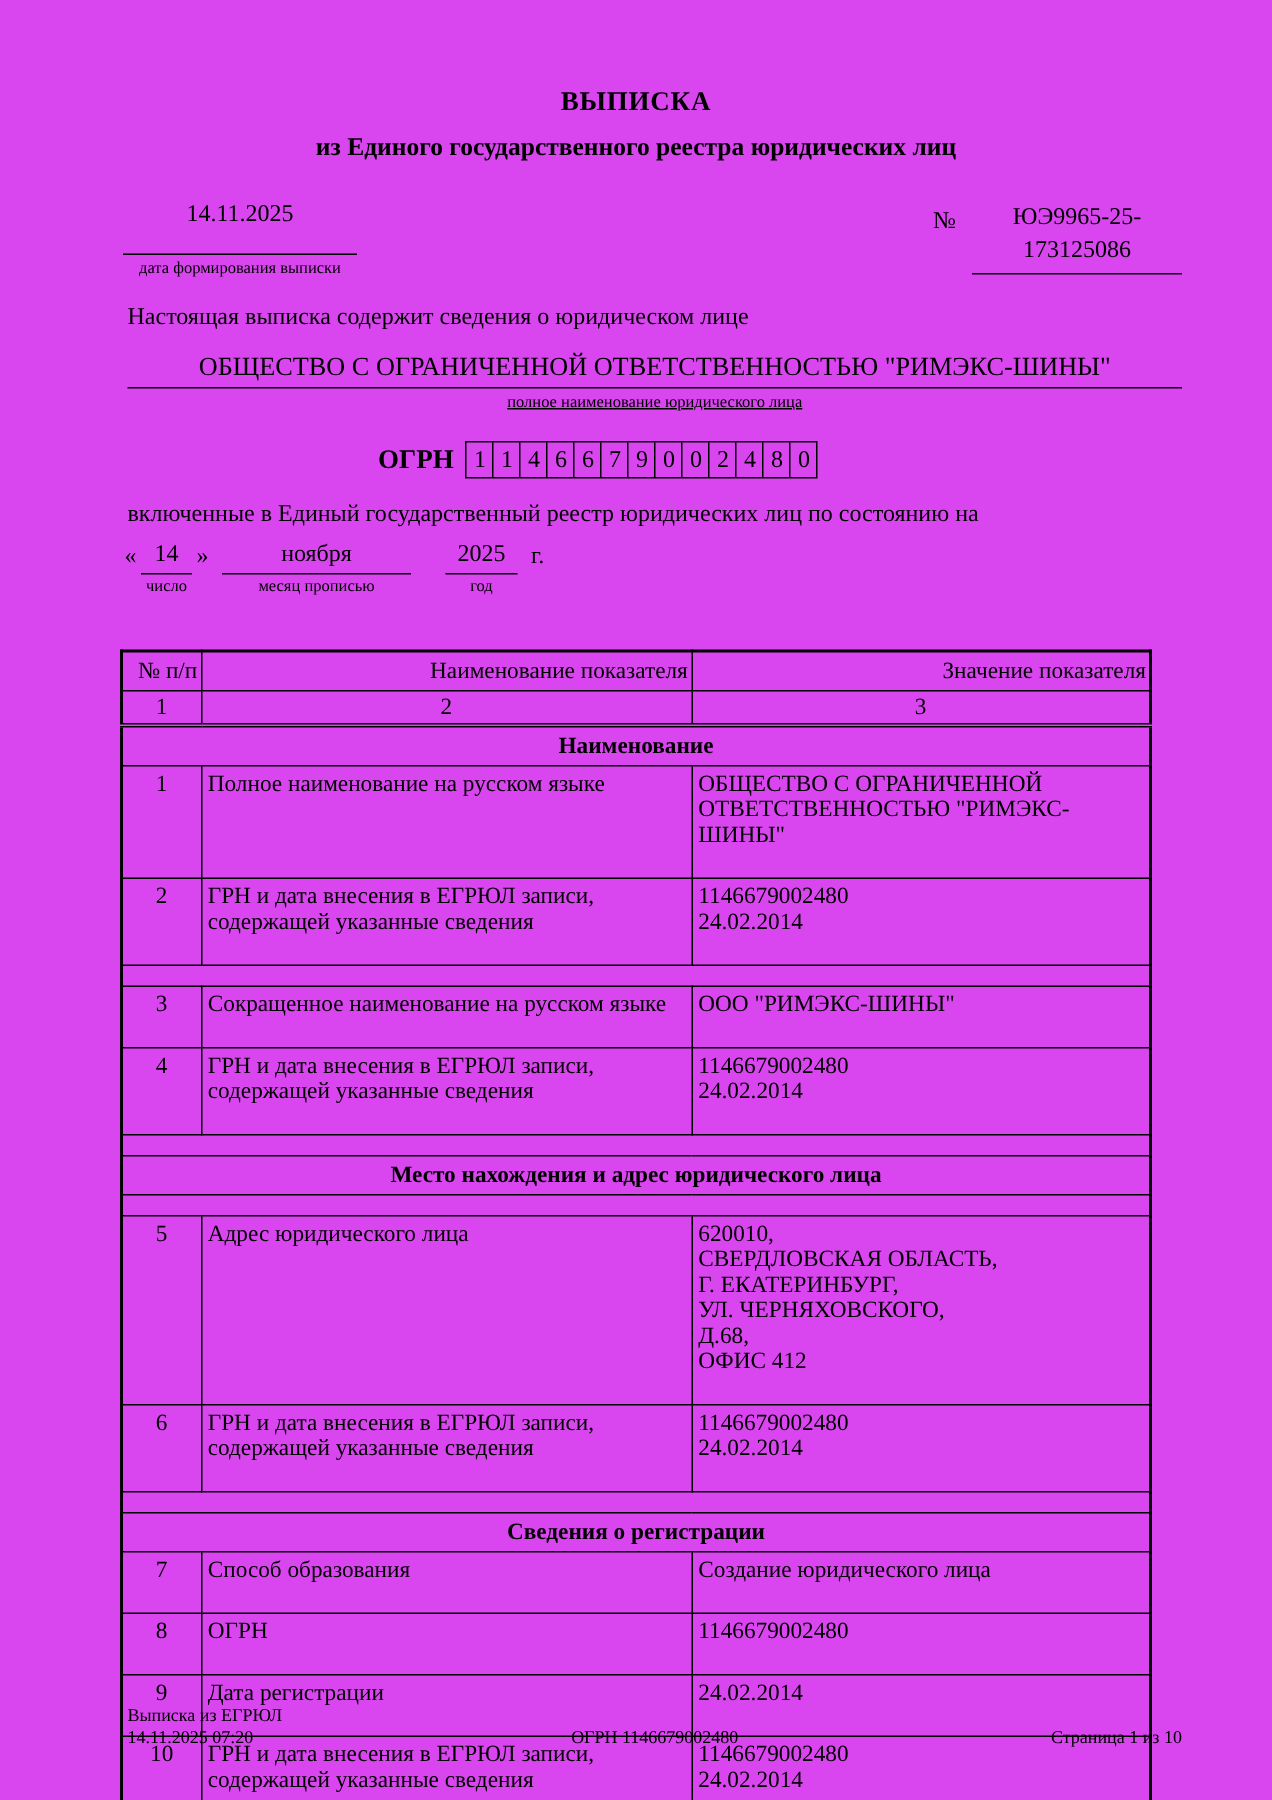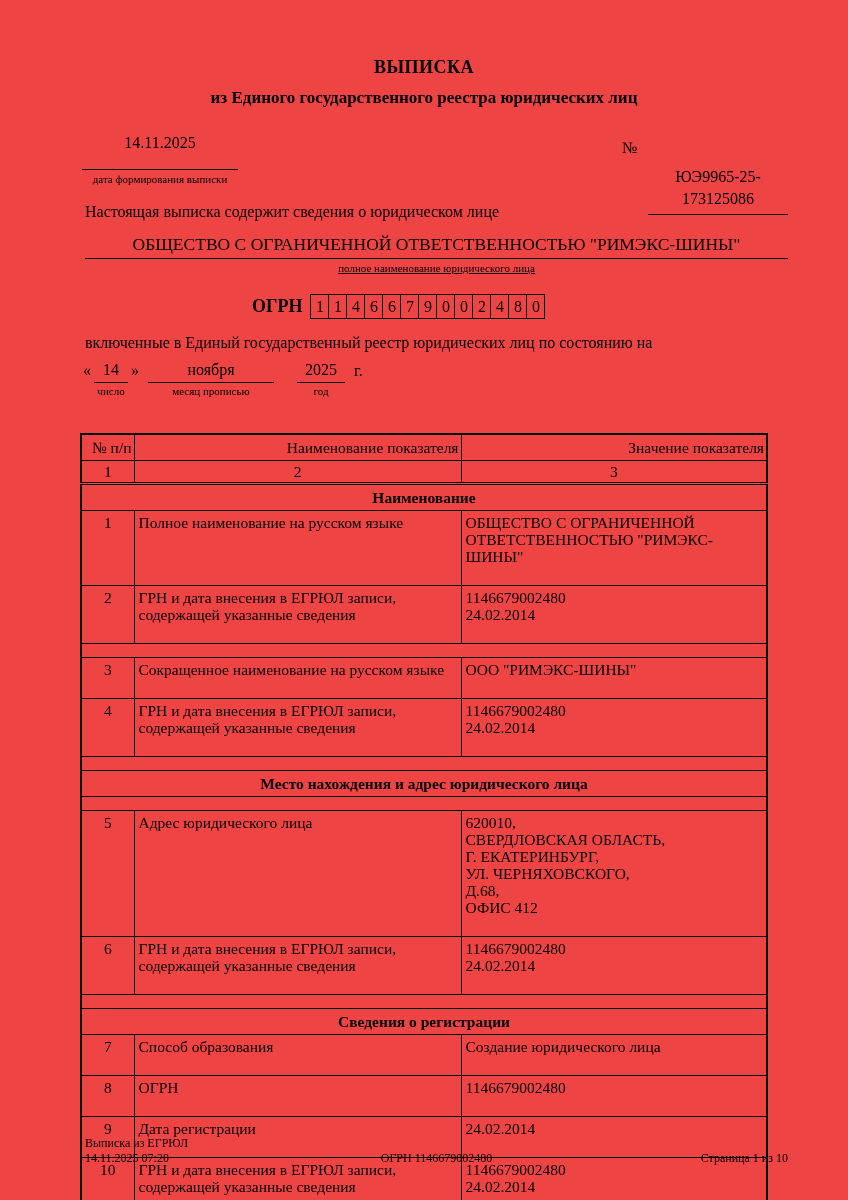--- a/index.html
+++ b/index.html
@@ -1,34 +1,34 @@
 <!DOCTYPE html>
 <html><head>
 <meta charset="utf-8">
 <style>
   html,body { margin:0; padding:0; background:#e8e8e8; }
   .page {
     position:relative; width:848px; height:1200px; margin:0 auto;
-    background:#ef4444; color:#000;
+    background:#d946ef; color:#000;
     font-family:"Liberation Serif","DejaVu Serif",serif;
     overflow:hidden;
   }
   .doc-title { position:absolute; top:57px; left:0; width:100%; text-align:center;
     font-size:18px; font-weight:bold; letter-spacing:0.5px; }
   .doc-subtitle { position:absolute; top:88px; left:0; width:100%; text-align:center;
     font-size:17px; font-weight:bold; }
 
   .date-group { position:absolute; left:82px; top:134px; width:156px; text-align:center; }
   .date-group .value { font-size:16px; padding-bottom:17px; border-bottom:1px solid #000; }
   .date-group .label { font-size:11px; padding-top:3px; }
 
   .num-sign { position:absolute; left:622px; top:139px; font-size:16px; }
   .number-group { position:absolute; left:648px; top:134px; width:140px; text-align:center; }
   .number-group .value { font-size:16px; line-height:22px; padding-bottom:4px;
-    border-bottom:1px solid #000; overflow-wrap:break-word;margin-top:32px; }
+    border-bottom:1px solid #000; overflow-wrap:break-word; }
 
   .intro-line { position:absolute; left:85px; top:203px; font-size:16px; }
 
   .company-block { position:absolute; left:85px; top:234px; width:703px; text-align:center; }
   .company-block .name { font-size:17.5px; padding-bottom:3px; border-bottom:1px solid #000; }
   .company-block .label { font-size:11px; padding-top:3px;text-decoration:underline; }
 
   .ogrn-row { position:absolute; left:252px; top:294px; display:flex; align-items:center; }
   .ogrn-label { font-weight:bold; font-size:18px; margin-right:8px; }
   .ogrn-boxes { display:flex; border:1px solid #000; }

